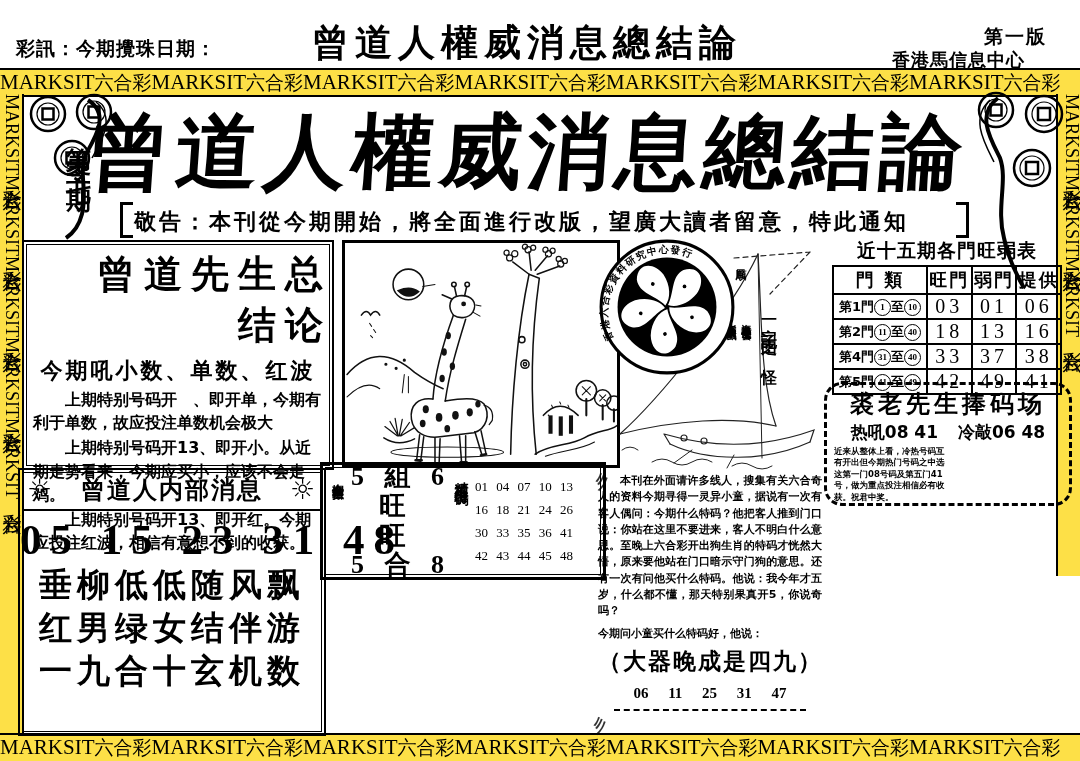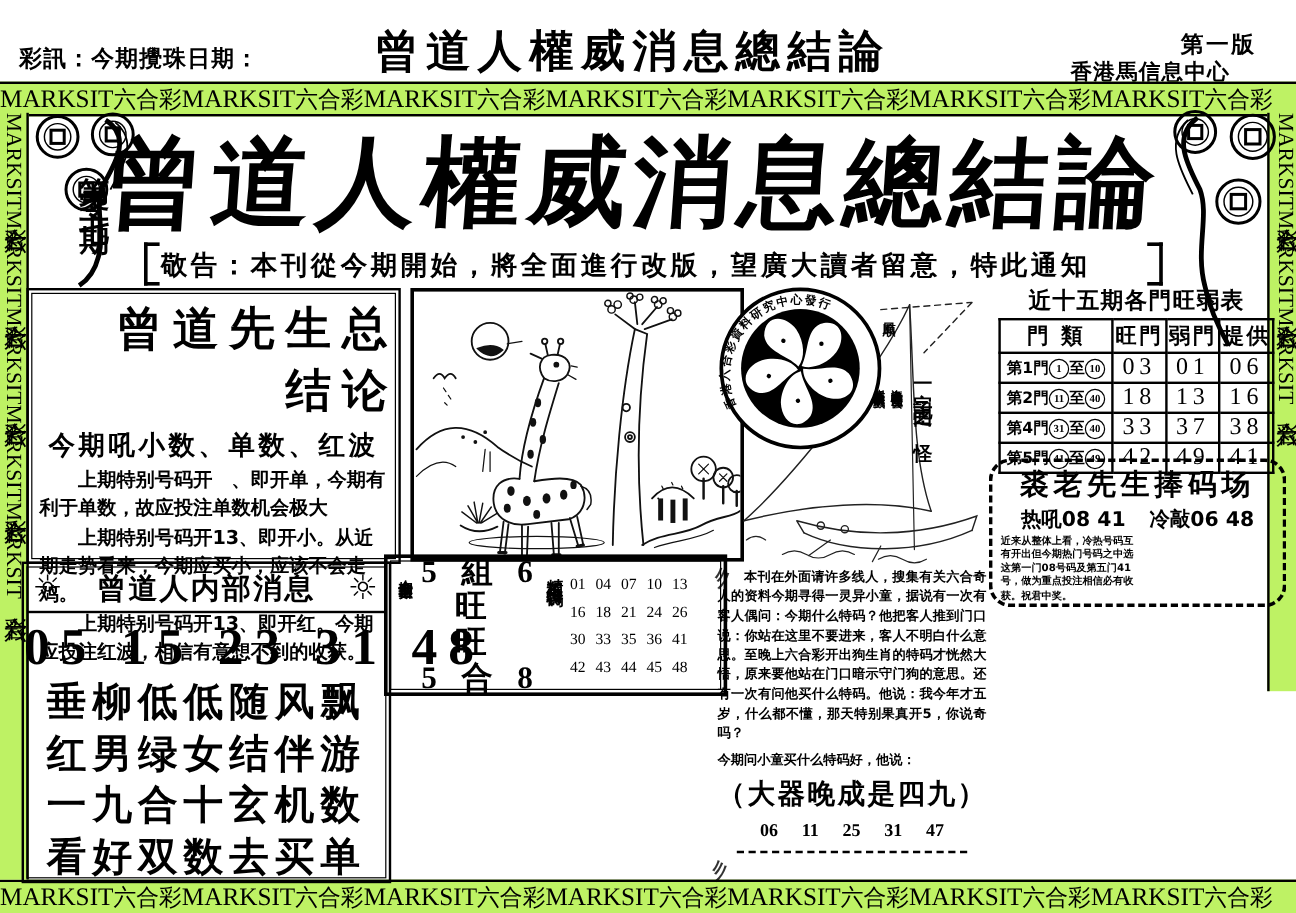--- a/index.html
+++ b/index.html
@@ -9,21 +9,21 @@
   .v{writing-mode:vertical-rl;}
   .vu{writing-mode:vertical-rl;text-orientation:upright;}
 
   
   .colophon{left:16px;top:36px;font-size:19px;font-weight:bold;letter-spacing:1px;}
   .page-title{left:312px;top:18px;font-size:37px;font-weight:bold;letter-spacing:6px;white-space:nowrap;}
   .edition{left:984px;top:24px;font-size:19px;font-weight:bold;letter-spacing:2px;}
   .publisher{left:892px;top:48px;font-size:18px;font-weight:bold;letter-spacing:1px;white-space:nowrap;}
 
   
-  .strip{background:#bef264;font-family:"Liberation Serif",serif;font-size:21px;
+  .strip{background:#fde047;font-family:"Liberation Serif",serif;font-size:21px;
          white-space:nowrap;overflow:hidden;line-height:24px;}
   .strip span{margin:0;}
   .strip .cjk{font-size:19px;}
   .strip-top{left:0;top:68px;width:1080px;height:25px;border-top:2px solid #000;border-bottom:2px solid #000;}
   .strip-bottom{left:0;top:733px;width:1080px;height:26px;border-top:2px solid #000;}
   .strip-left{left:0;top:94px;width:22px;height:639px;writing-mode:vertical-rl;
               border-right:2px solid #000;font-size:18px;line-height:20px;}
   .strip-right{left:1056px;top:94px;width:24px;height:482px;writing-mode:vertical-rl;
                border-left:2px solid #000;font-size:18px;line-height:20px;}
 
@@ -384,21 +384,20 @@
   <div class="inner-title">
     <span class="sun-icon">☼</span>
     <span>曾道人内部消息</span>
     <span class="sun-icon">☼</span>
   </div>
   <div class="inner-nums">05 15 23 31 48</div>
   <div class="inner-poem">
     <div>垂柳低低随风飘</div>
     <div>红男绿女结伴游</div>
     <div>一九合十玄机数</div>
-    <div>看好双数去买单</div>
   </div>
 </div>
 
 <div class="abs lucky-box">
   <div class="lucky-flex">
     <div class="lucky-left vu">今期幸運吉數</div>
     <div class="lucky-combo">
       <div class="combo-line">5 組 6</div>
       <div class="combo-mid">旺旺</div>
       <div class="combo-line">5 合 8</div>

